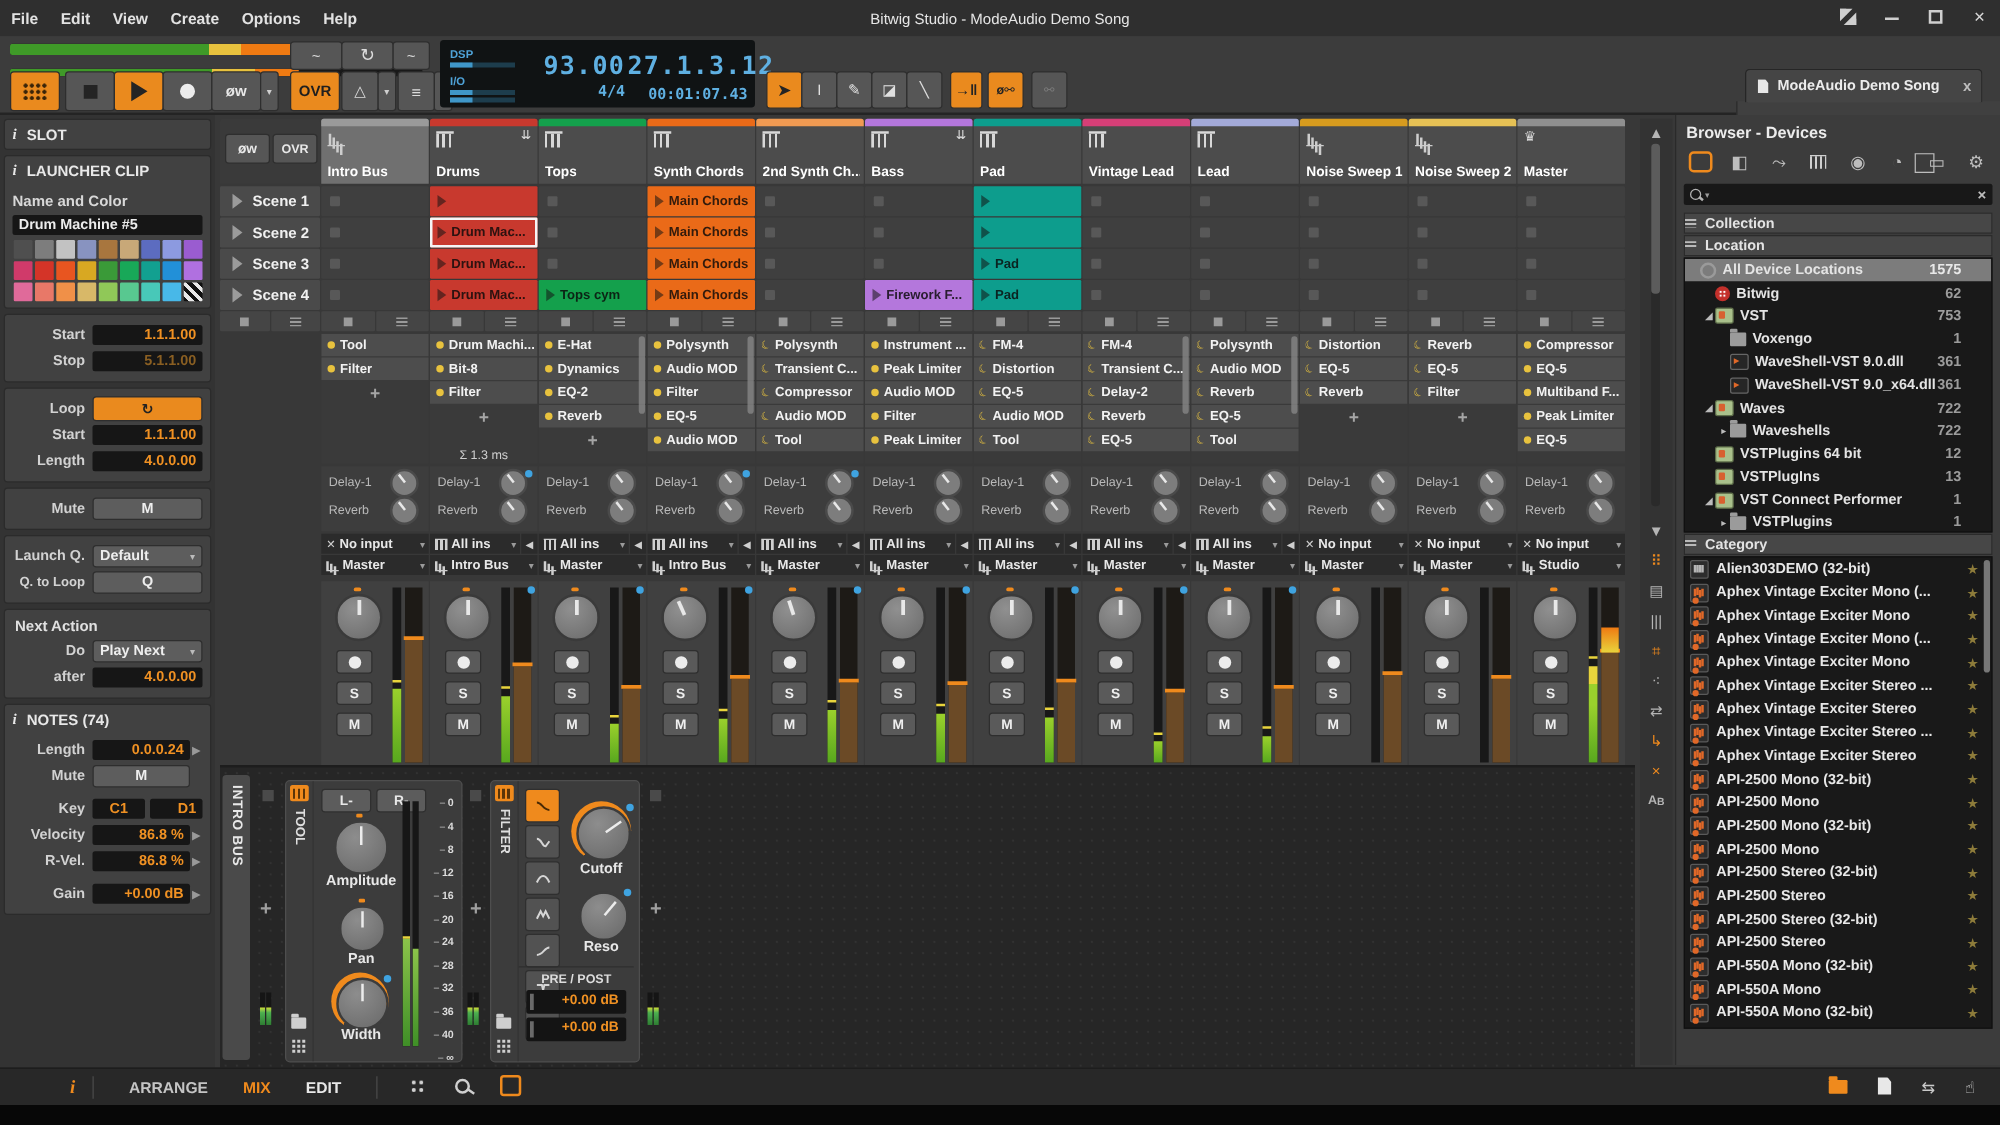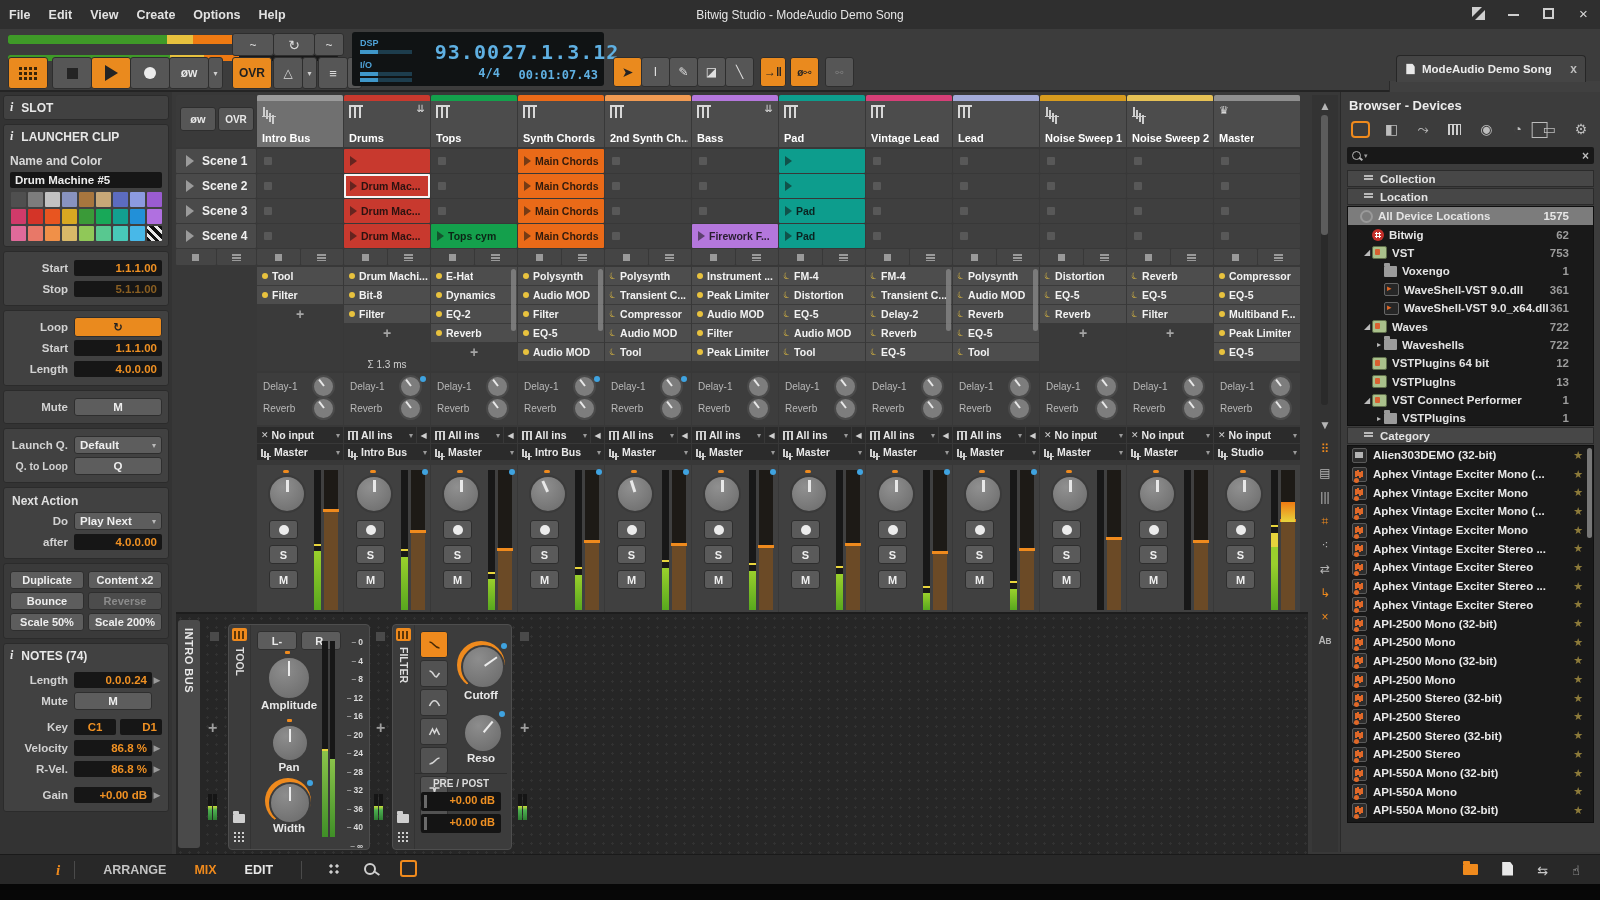--- a/index.html
+++ b/index.html
@@ -170,21 +170,21 @@
   
   #browser{left:1340px;top:92px;width:260px;bottom:48px;background:#3c3c3c;border-left:1px solid #2a2a2a;padding:4px 6px;box-sizing:border-box;}
   #btitle{font-weight:bold;color:#ececec;font-size:13px;margin:2px 0 6px 2px;}
   #bicons{display:flex;justify-content:space-between;padding:0 2px;margin-bottom:8px;}
   .bic{width:22px;height:20px;display:flex;align-items:center;justify-content:center;color:#bdbdbd;font-size:14px;}
   .bic.devsel{border:2.5px solid #ef8a1d;border-radius:4px;width:15px;height:13px;}
   #bsearch{height:17px;background:#181818;border-radius:2px;display:flex;align-items:center;padding:0 5px;margin-bottom:6px;}
   .mag{width:7px;height:7px;border:1.5px solid #b5b5b5;border-radius:50%;position:relative;}
   .mag::after{content:'';position:absolute;left:6px;top:6px;width:4px;height:1.5px;background:#b5b5b5;transform:rotate(40deg);}
   .secbar{height:15px;background:#474747;border:1px solid #2b2b2b;display:flex;align-items:center;gap:7px;
-          font-weight:bold;color:#e3e3e3;font-size:11.5px;padding:0 16px;margin-bottom:1px;}
+          font-weight:bold;color:#e3e3e3;font-size:11.5px;padding:0 0;margin-bottom:1px;}
   .secbar .burger{width:9px;height:7px;background:repeating-linear-gradient(#b9b9b9 0 1.6px,transparent 1.6px 3.4px);}
   #btree{background:#191919;border:1px solid #101010;height:218px;overflow:hidden;margin-bottom:1px;}
   .trow{height:18.4px;display:flex;align-items:center;font-size:11.5px;color:#e4e4e4;font-weight:bold;position:relative;}
   .trow.sel{background:#7c7c7c;}
   .trow .cnt{margin-left:auto;padding-right:24px;color:#9c9c9c;font-weight:bold;}
   .trow.sel .cnt{color:#e8e8e8;}
   .texp{width:10px;text-align:center;color:#bbb;font-size:8px;flex:none;}
   .tico{width:13px;height:11px;flex:none;margin-right:5px;border-radius:2px;}
   .tico.circle{border:2px solid #9a9a9a;border-radius:50%;width:9px;height:9px;background:none;}
   .tico.bitwig{background:#c4302b;border-radius:50%;width:12px;height:12px;position:relative;}
@@ -400,34 +400,20 @@
           <span class="lbtn" style="display:flex;align-items:center;padding:2px 5px;">
             <span>Play Next</span>
             <span style="margin-left:auto;font-size:8px;color:#bbb;">▾</span>
           </span>
         </div>
       <div class="lrow">
           <span class="llab">after</span>
           <span class="lfield">4.0.0.00</span>
         </div>
     </div>
-    <div class="lsec" style="background:#3a3a3a;">
-      <div class="bgrid">
-          <span class="lbtn">Duplicate</span>
-          <span class="lbtn">Content x2</span>
-        </div>
-      <div class="bgrid">
-          <span class="lbtn">Bounce</span>
-          <span class="lbtn disab">Reverse</span>
-        </div>
-      <div class="bgrid">
-          <span class="lbtn">Scale 50%</span>
-          <span class="lbtn">Scale 200%</span>
-        </div>
-    </div>
     <div class="lsec">
       <div class="lhdr">
           <span class="iglyph">i</span>
           <span>NOTES (74)</span>
         </div>
       <div class="lrow" style="margin-top:8px;">
           <span class="llab">Length</span>
           <span class="lfield">0.0.0.24</span>
           <span class="larrow">▶</span>
         </div>

